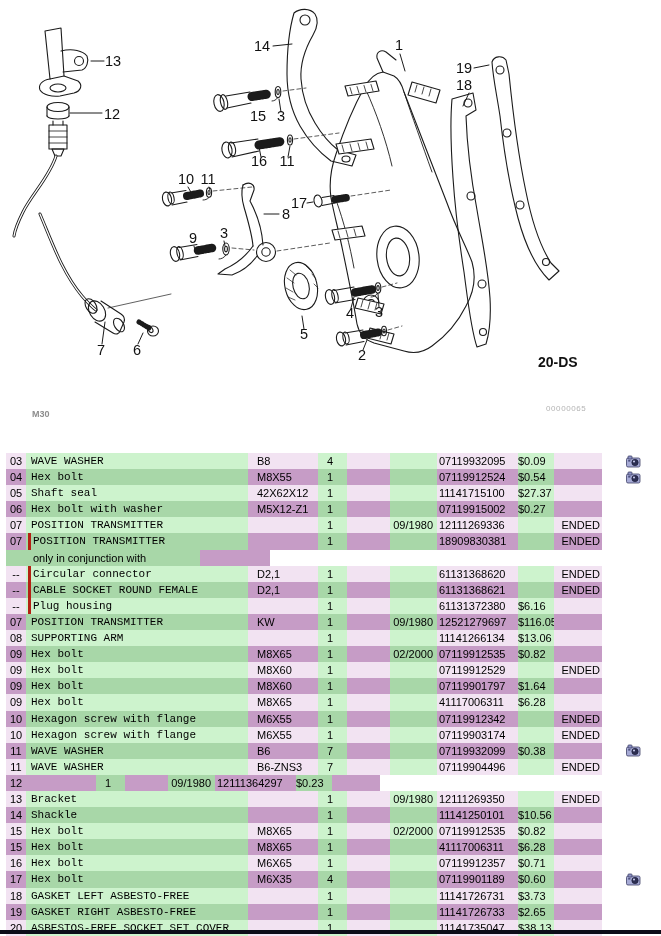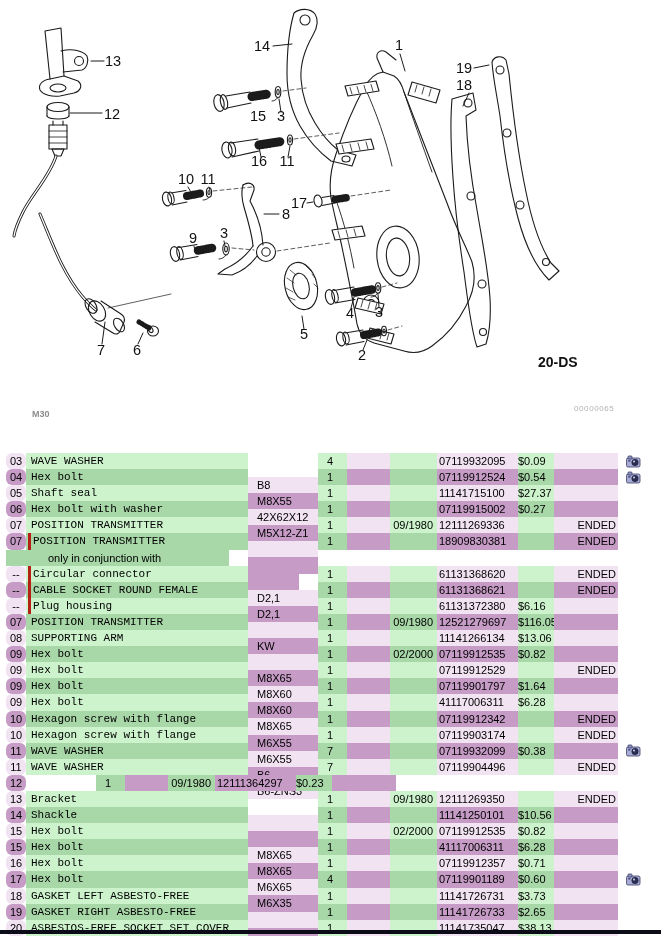--- a/index.html
+++ b/index.html
@@ -8,44 +8,44 @@
     background:#ffffff;
     font-family:"Liberation Sans", sans-serif;
   }
   .diagram-svg{position:absolute;left:0;top:0;}
   .diagram-code{
     position:absolute;left:538px;top:354px;
     font-size:14px;font-weight:bold;color:#111;
   }
   .sheet-number{
     position:absolute;left:546px;top:404px;
-    font-size:8px;color:#b4b4b4;letter-spacing:0.6px;margin-left:28px;
+    font-size:8px;color:#b4b4b4;letter-spacing:0.6px;
   }
   .model-code{
     position:absolute;left:32px;top:409px;
     font-size:9px;color:#8d8d8d;font-weight:bold;
   }
   #parts-table{position:absolute;left:6px;top:453px;width:608px;}
   .row{
     display:flex;height:16.1px;line-height:16.2px;
     font-size:11px;color:#000;position:relative;white-space:nowrap;
   }
   .cell{height:100%;box-sizing:border-box;overflow:hidden;flex:0 0 auto;}
   
-  .c-num{width:20px;text-align:center;border-radius:6px;}
+  .c-num{width:20px;text-align:center;}
   .c-desc{width:222px;padding-left:5px;position:relative;font-family:Liberation Mono, monospace;}
   .c-desc.sub{padding-left:7px;}
-  .c-spec{width:70px;padding-left:9px;margin-top:24px;}
+  .c-spec{width:70px;padding-left:9px;}
   .c-qty{width:29px;padding-left:9px;}
   .c-gap{width:43px;}
   .c-date{width:47px;text-align:right;padding-right:4px;}
   .c-part{width:81px;padding-left:2px;}
   .c-price{width:36px;text-align:left;padding-right:12px;}
-  .c-status{width:64px;text-align:right;padding-right:2px;}
-  .c-cont{width:223px;padding-left:42px;}
+  .c-status{width:48px;text-align:right;padding-right:2px;}
+  .c-cont{width:194px;padding-left:27px;}
   .c-blank{width:296px;background:transparent;}
   
   .lt .p{background:#f2e3f2;}
   .lt .g{background:#cdf3cd;}
   .dk .p{background:#c69cc6;}
   .dk .g{background:#a8d7a8;}
   .redbar{
     position:absolute;left:2px;top:0;width:2.5px;height:100%;
   }
   .cam{position:absolute;left:620px;top:1.5px;width:15px;height:13px;cursor:pointer;}

